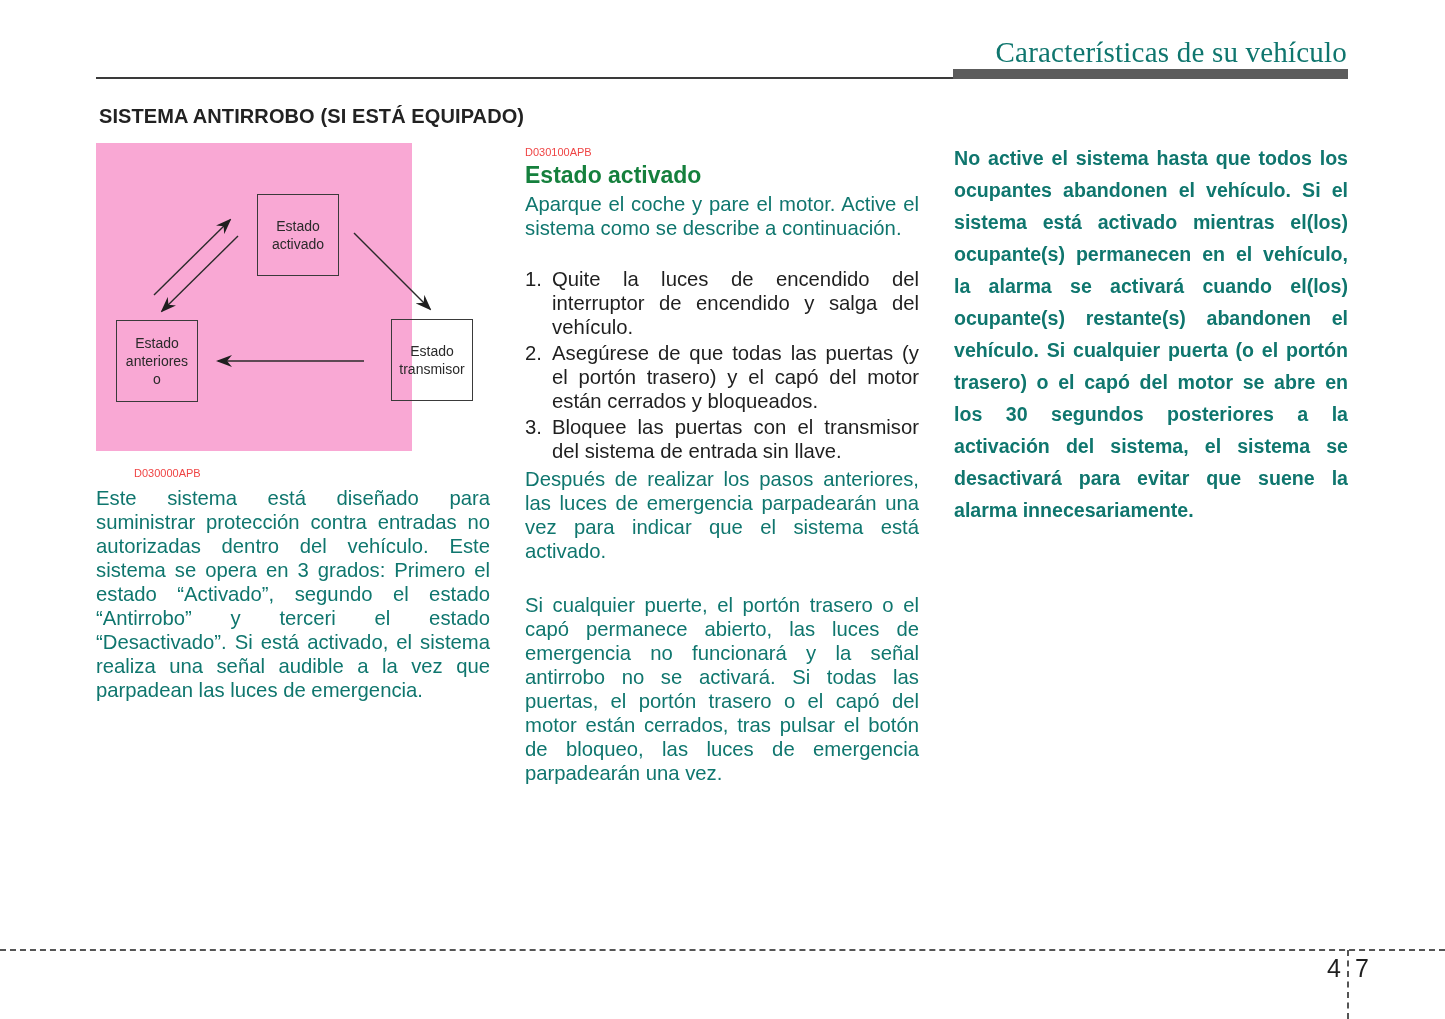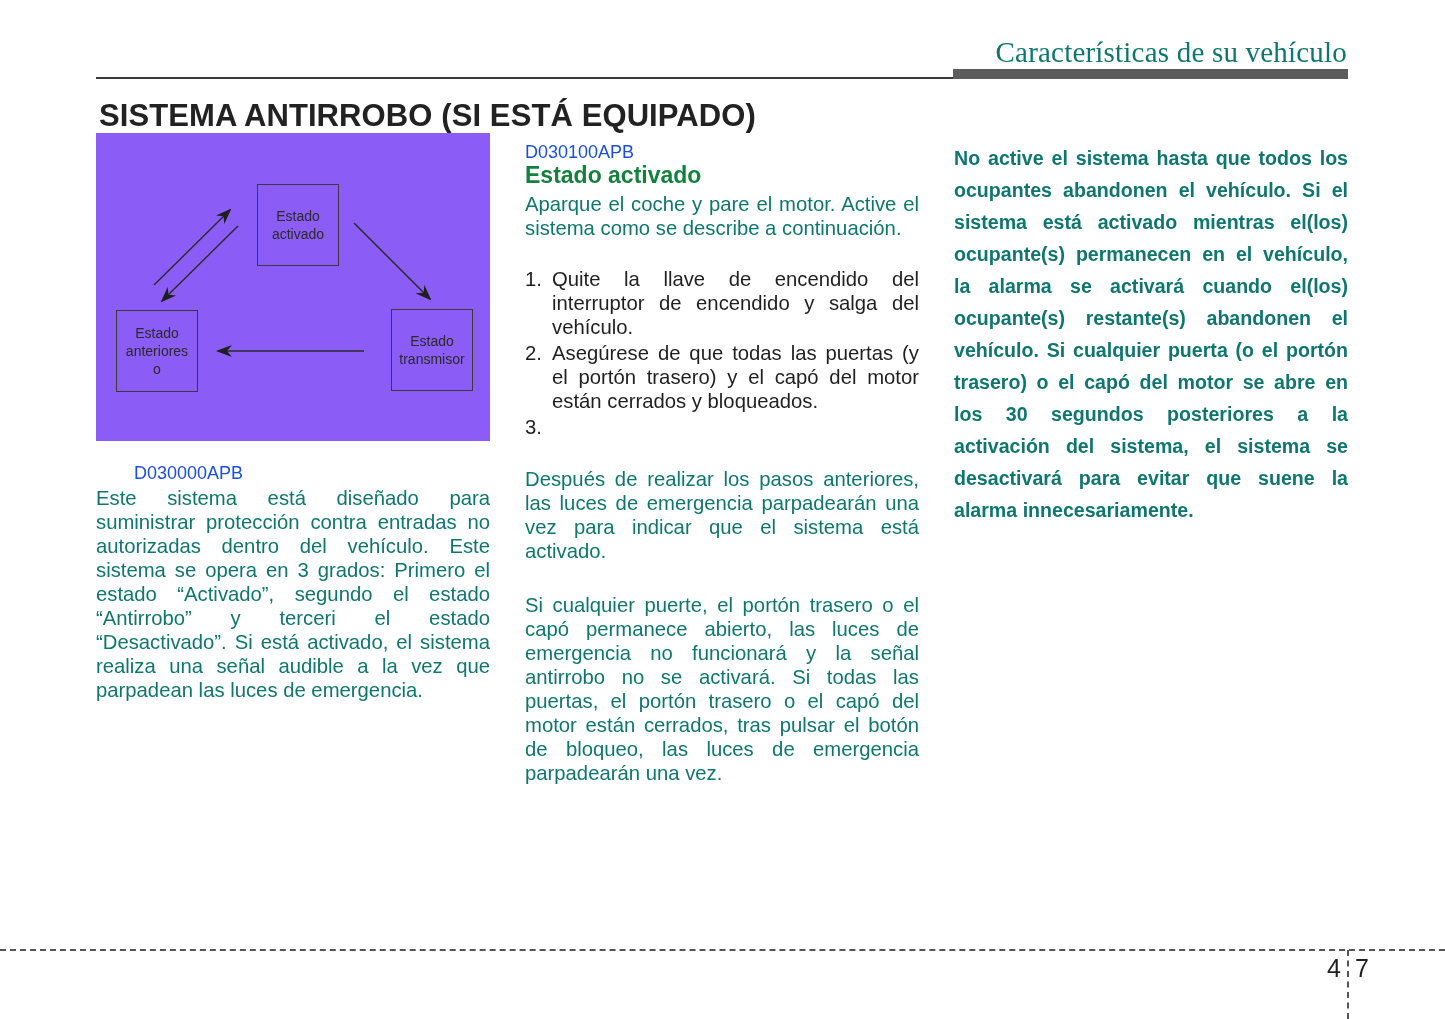--- a/index.html
+++ b/index.html
@@ -1,27 +1,27 @@
 <!DOCTYPE html>
 <html><head>
 <meta charset="utf-8">
 <style>
   html, body { margin:0; padding:0; background:#ffffff; }
   body { width:1445px; height:1019px; position:relative; overflow:hidden; font-family:"Liberation Sans", sans-serif; color:#1f1f1f; }
   .header-title { position:absolute; right:98px; top:34px; font-family:"Liberation Serif", serif; font-size:29px; color:#0f766e; letter-spacing:0.2px; line-height:36px; }
   .header-rule-thin { position:absolute; left:96px; top:77px; width:860px; height:2px; background:#3a3a3a; }
   .header-rule-thick { position:absolute; left:953px; top:69px; width:395px; height:10px; background:#5c5c5c; }
-  .section-title { position:absolute; left:99px; top:100px; font-size:31px; font-weight:bold; color:#222; letter-spacing:0.1px; line-height:32px; }
+  .section-title { position:absolute; left:99px; top:100px; font-size:20px; font-weight:bold; color:#222; letter-spacing:0.1px; line-height:32px; }
 
-  .diagram { position:absolute; left:96px; top:133px; width:394px; height:308px; background:#8b5cf6; }
+  .diagram { position:absolute; left:96px; top:143px; width:316px; height:308px; background:#f9a8d4; }
   .state-box { position:absolute; border:1.5px solid #3a3a3a; box-sizing:border-box; display:flex; align-items:center; justify-content:center; text-align:center; font-size:14px; line-height:18px; color:#2a2a2a; }
   .state-box span { display:block; }
   .diagram svg { position:absolute; left:0; top:0; }
 
-  .code { position:absolute; font-size:18px; color:#1d4ed8; line-height:18px; }
+  .code { position:absolute; font-size:11px; color:#ef4444; line-height:18px; }
   .para { position:absolute; font-size:20.3px; line-height:24px; text-align:justify; color:#0f766e; }
   .para-bold { font-weight:bold; font-size:19.6px; line-height:32px; color:#0f766e; }
   .subheading { position:absolute; font-size:23px; font-weight:bold; line-height:28px; color:#15803d; }
   .list { position:absolute; margin:0; padding:0; list-style:none; font-size:20.3px; line-height:24px; }
   .list li { position:relative; padding-left:27px; text-align:justify; margin-bottom:2px; }
   .list li .num { position:absolute; left:0; top:0; }
 
   .footer-dash-h { position:absolute; left:0; top:949px; width:1445px; height:0; border-top:2px dashed #555; }
   .footer-dash-v { position:absolute; left:1347px; top:950px; width:0; height:69px; border-left:2px dashed #555; }
   .page-num { position:absolute; top:953px; font-size:25px; color:#1f1f1f; line-height:30px; }
@@ -76,28 +76,29 @@
 <div class="code" style="left:86px; top:464px;margin-left:48px;">D030000APB</div>
 <div class="para" style="left:96px; top:486px; width:394px;">Este sistema está diseñado para suministrar protección contra entradas no autorizadas dentro del vehículo. Este sistema se opera en 3 grados: Primero el estado “Activado”, segundo el estado “Antirrobo” y terceri el estado “Desactivado”. Si está activado, el sistema realiza una señal audible a la vez que parpadean las luces de emergencia.</div>
 
 <div class="code" style="left:525px; top:143px;">D030100APB</div>
 <div class="subheading" style="left:525px; top:161px;">Estado activado</div>
 <div class="para" style="left:525px; top:192px; width:394px;">Aparque el coche y pare el motor. Active el sistema como se describe a continuación.</div>
 
 <ol class="list" style="left:525px; top:267px; width:394px;">
   <li>
     <span class="num">1.</span>
-    <span>Quite la llave de encendido del interruptor de encendido y salga del vehículo.</span>
+    <span>Quite la luces de encendido del interruptor de encendido y salga del vehículo.</span>
   </li>
   <li>
     <span class="num">2.</span>
     <span>Asegúrese de que todas las puertas (y el portón trasero) y el capó del motor están cerrados y bloqueados.</span>
   </li>
   <li>
     <span class="num">3.</span>
+    <span>Bloquee las puertas con el transmisor del sistema de entrada sin llave.</span>
   </li>
 </ol>
 
 <div class="para" style="left:525px; top:467px; width:394px;">Después de realizar los pasos anteriores, las luces de emergencia parpadearán una vez para indicar que el sistema está activado.</div>
 <div class="para" style="left:525px; top:593px; width:394px;">Si cualquier puerte, el portón trasero o el capó permanece abierto, las luces de emergencia no funcionará y la señal antirrobo no se activará. Si todas las puertas, el portón trasero o el capó del motor están cerrados, tras pulsar el botón de bloqueo, las luces de emergencia parpadearán una vez.</div>
 
 <div class="para para-bold" style="left:954px; top:142px; width:394px;">No active el sistema hasta que todos los ocupantes abandonen el vehículo. Si el sistema está activado mientras el(los) ocupante(s) permanecen en el vehículo, la alarma se activará cuando el(los) ocupante(s) restante(s) abandonen el vehículo. Si cualquier puerta (o el portón trasero) o el capó del motor se abre en los 30 segundos posteriores a la activación del sistema, el sistema se desactivará para evitar que suene la alarma innecesariamente.</div>
 
 <div class="footer-dash-h"></div>
 <div class="footer-dash-v"></div>

